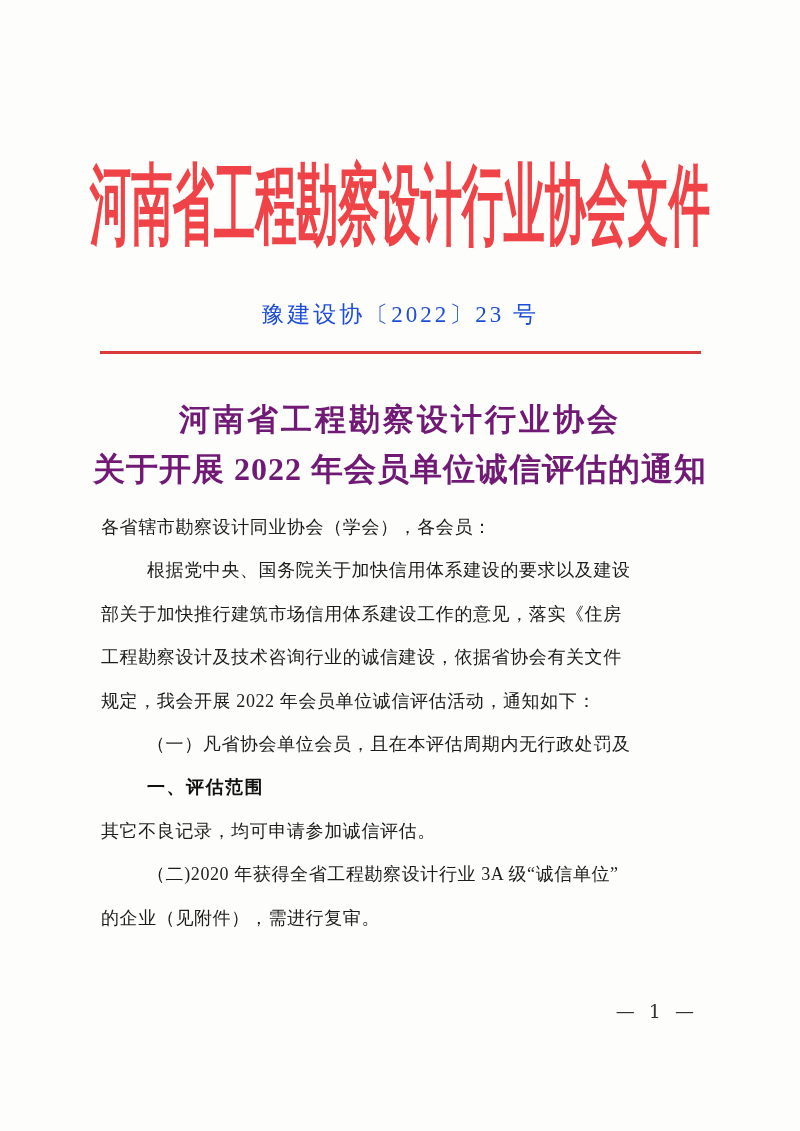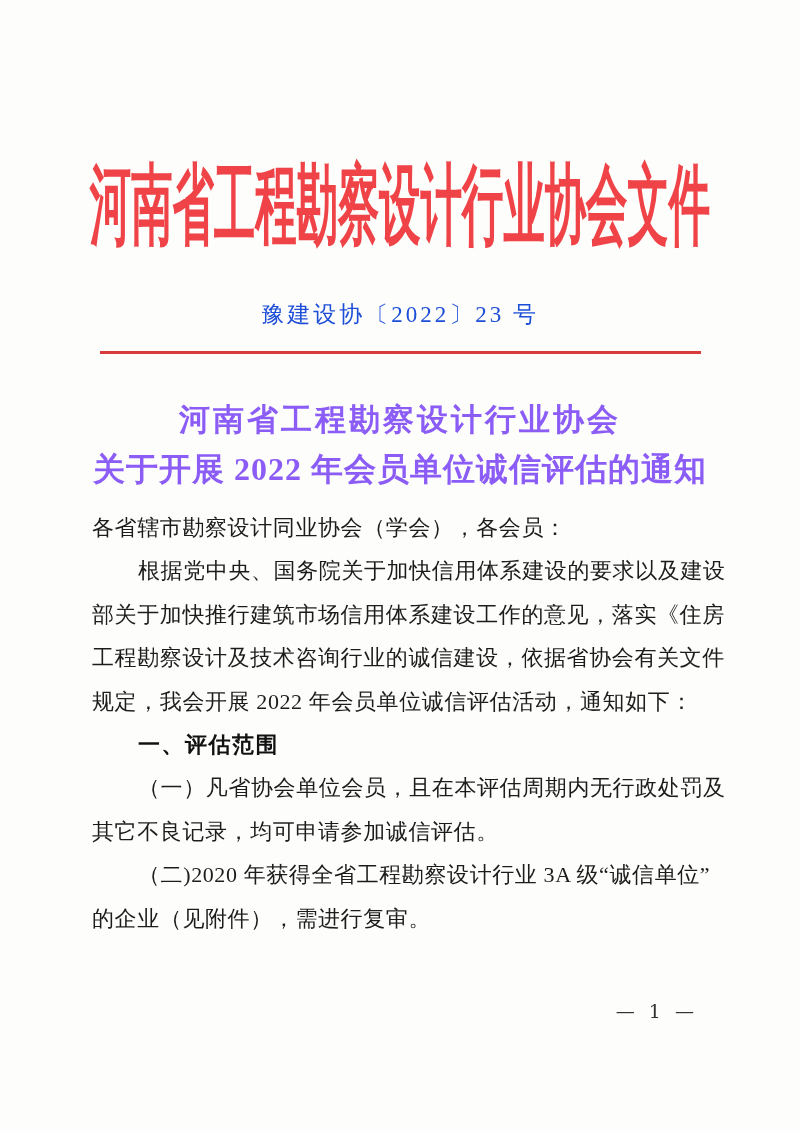--- a/index.html
+++ b/index.html
@@ -22,27 +22,27 @@
   .doc-number {
     position:absolute; top:299px; left:0; width:100%;
     text-align:center; font-size:23px; letter-spacing:3px; color:#1d4ed8;
   }
   .red-line {
     position:absolute; top:351px; left:100px; width:601px; height:3px;
     background:#d93b3b;
   }
   .title {
     position:absolute; left:0; width:100%; text-align:center;
-    font-weight:bold; color:#8b5cf6; white-space:nowrap;
+    font-weight:bold; color:#701a75; white-space:nowrap;
   }
   .title1 { top:399px; font-size:31px; letter-spacing:3px; }
   .title2 { top:448px; font-size:32px; letter-spacing:1px; }
   .body-block {
-    position:absolute; left:92px; top:506px; width:606px;
-    font-size:22px; line-height:43.4px; letter-spacing:0.6px;
+    position:absolute; left:101px; top:506px; width:606px;
+    font-size:18px; line-height:43.4px; letter-spacing:0.6px;
     color:#1c1c1c;
   }
   .line { white-space:nowrap; }
   .indent { padding-left:46px; }
   .heading {
     font-family:"Liberation Sans","DejaVu Sans",sans-serif;
     font-weight:bold; letter-spacing:1.5px; color:#111;
   }
   .page-number {
     position:absolute; top:1000px; right:102px;
@@ -66,22 +66,22 @@
   <div class="title title1">河南省工程勘察设计行业协会</div>
 
   <div class="title title2">关于开展 2022 年会员单位诚信评估的通知</div>
 
   <div class="body-block">
     <div class="line">各省辖市勘察设计同业协会（学会），各会员：</div>
     <div class="line indent">根据党中央、国务院关于加快信用体系建设的要求以及建设</div>
     <div class="line">部关于加快推行建筑市场信用体系建设工作的意见，落实《住房</div>
     <div class="line">工程勘察设计及技术咨询行业的诚信建设，依据省协会有关文件</div>
     <div class="line">规定，我会开展 2022 年会员单位诚信评估活动，通知如下：</div>
+    <div class="line indent">（一）凡省协会单位会员，且在本评估周期内无行政处罚及</div>
     <div class="line indent heading">一、评估范围</div>
-    <div class="line indent">（一）凡省协会单位会员，且在本评估周期内无行政处罚及</div>
     <div class="line">其它不良记录，均可申请参加诚信评估。</div>
     <div class="line indent">（二)2020 年获得全省工程勘察设计行业 3A 级“诚信单位”</div>
     <div class="line">的企业（见附件），需进行复审。</div>
   </div>
 
   <div class="page-number">— 1 —</div>
 
 </div>
 
 </body></html>

